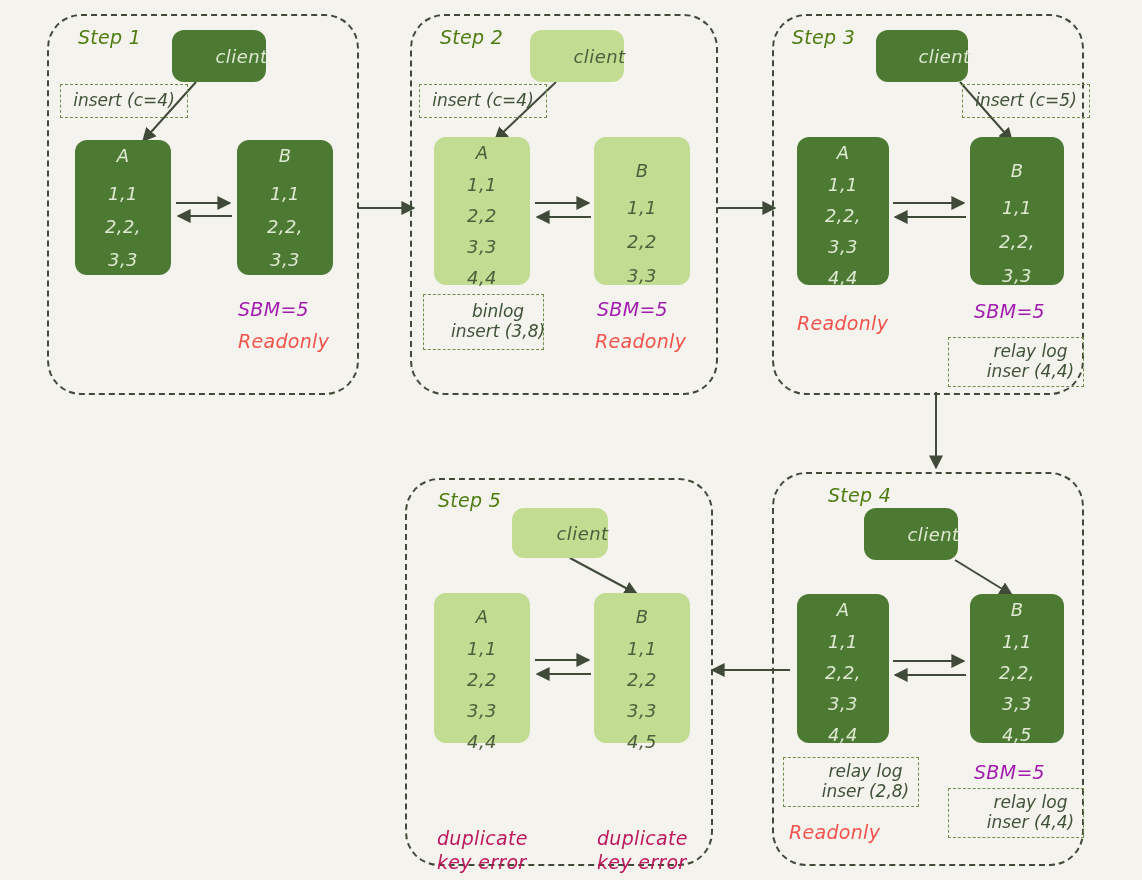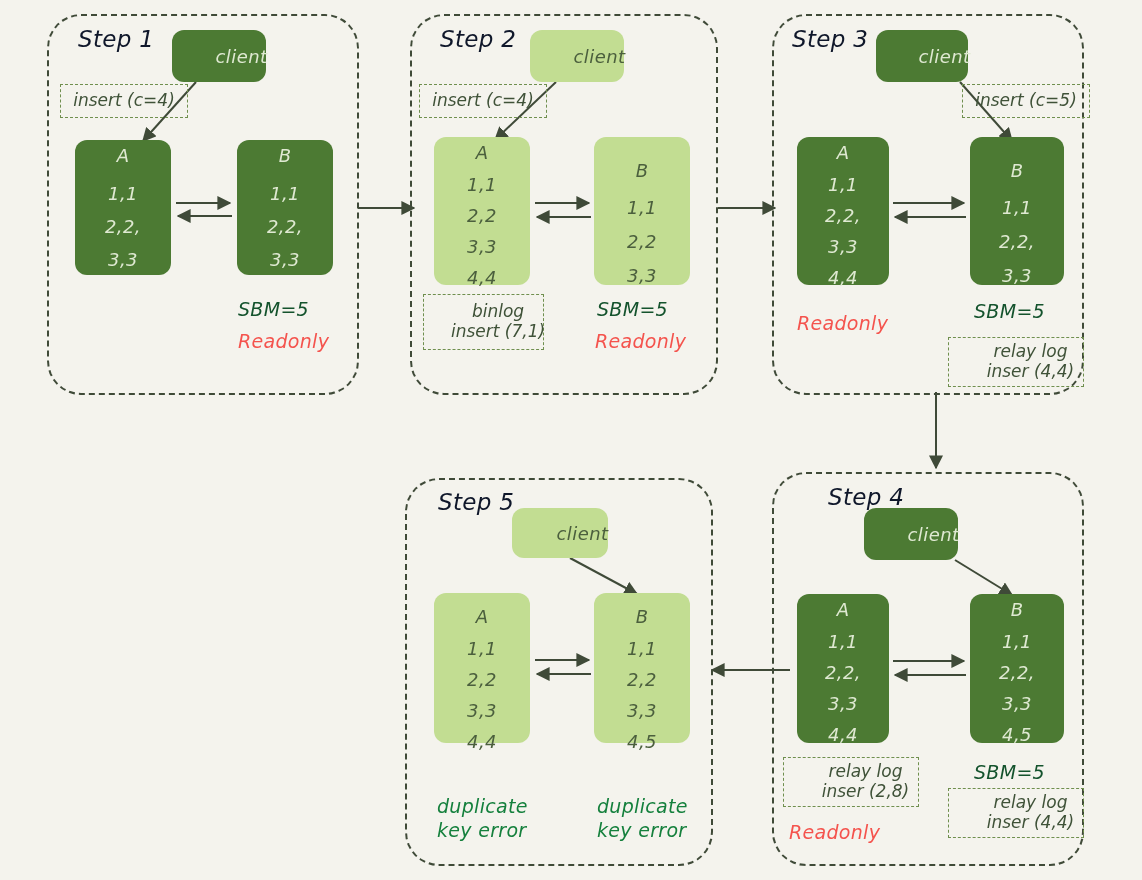--- a/index.html
+++ b/index.html
@@ -14,22 +14,22 @@
 
   .panel{
     position:absolute;
     border:2px dashed #3f4a38;
     border-radius:34px;
     box-sizing:border-box;
     background:transparent;
   }
   .panel-title{
     position:absolute;
-    font-size:23px;
-    color:#0f172a;
+    font-size:19px;
+    color:#4d7c0f;
     font-family:"DejaVu Sans", sans-serif;
     font-style:italic;
     letter-spacing:.3px;
     white-space:nowrap;
   }
 
   .node{
     position:absolute;
     border-radius:12px;
     box-sizing:border-box;
@@ -76,27 +76,27 @@
     line-height:1.15;
     text-align:center;
     white-space:nowrap;
     padding-left:29px;
   }
   .dashbox.single{padding:2px 8px;justify-content:center;}
 
   .freetext{
     position:absolute;
     font-size:19px;
-    color:#14532d;
+    color:#a21caf;
     font-style:italic;
     white-space:nowrap;
     letter-spacing:.3px;
   }
   .freetext.red{color:#f4534d;}
-  .freetext.red2{color:#15803d;line-height:1.25;white-space:pre;}
+  .freetext.red2{color:#be185d;line-height:1.25;white-space:pre;margin-top:32px;}
 </style>
 </head>
 <body>
 
 <svg id="canvas" viewBox="0 0 1142 880" xmlns="http://www.w3.org/2000/svg">
   <defs>
     <marker id="ah" viewBox="0 0 10 10" refX="9" refY="5" markerWidth="7" markerHeight="7" orient="auto-start-reverse">
       <path d="M 0 0 L 10 5 L 0 10 z" fill="#3f4a38"></path>
     </marker>
   </defs>
@@ -180,21 +180,21 @@
 
 <div class="node light" style="left:594px;top:137px;width:96px;height:148px;">
   <div class="row hdr" style="margin-top:18px;">B</div>
   <div class="row" style="margin-top:17px;">1,1</div>
   <div class="row" style="margin-top:16px;">2,2</div>
   <div class="row" style="margin-top:16px;">3,3</div>
 </div>
 
 <div class="dashbox" style="left:423px;top:294px;width:121px;height:56px;">
   <span>binlog</span>
-  <span>insert (7,1)</span>
+  <span>insert (3,8)</span>
 </div>
 
 <div class="freetext" style="left:597px;top:298px;">SBM=5</div>
 <div class="freetext red" style="left:595px;top:330px;">Readonly</div>
 
 <div class="panel" style="left:772px;top:14px;width:312px;height:381px;"></div>
 <div class="panel-title" style="left:792px;top:26px;">Step 3</div>
 
 <div class="chip dark" style="left:876px;top:30px;width:92px;height:52px;">client</div>
 

